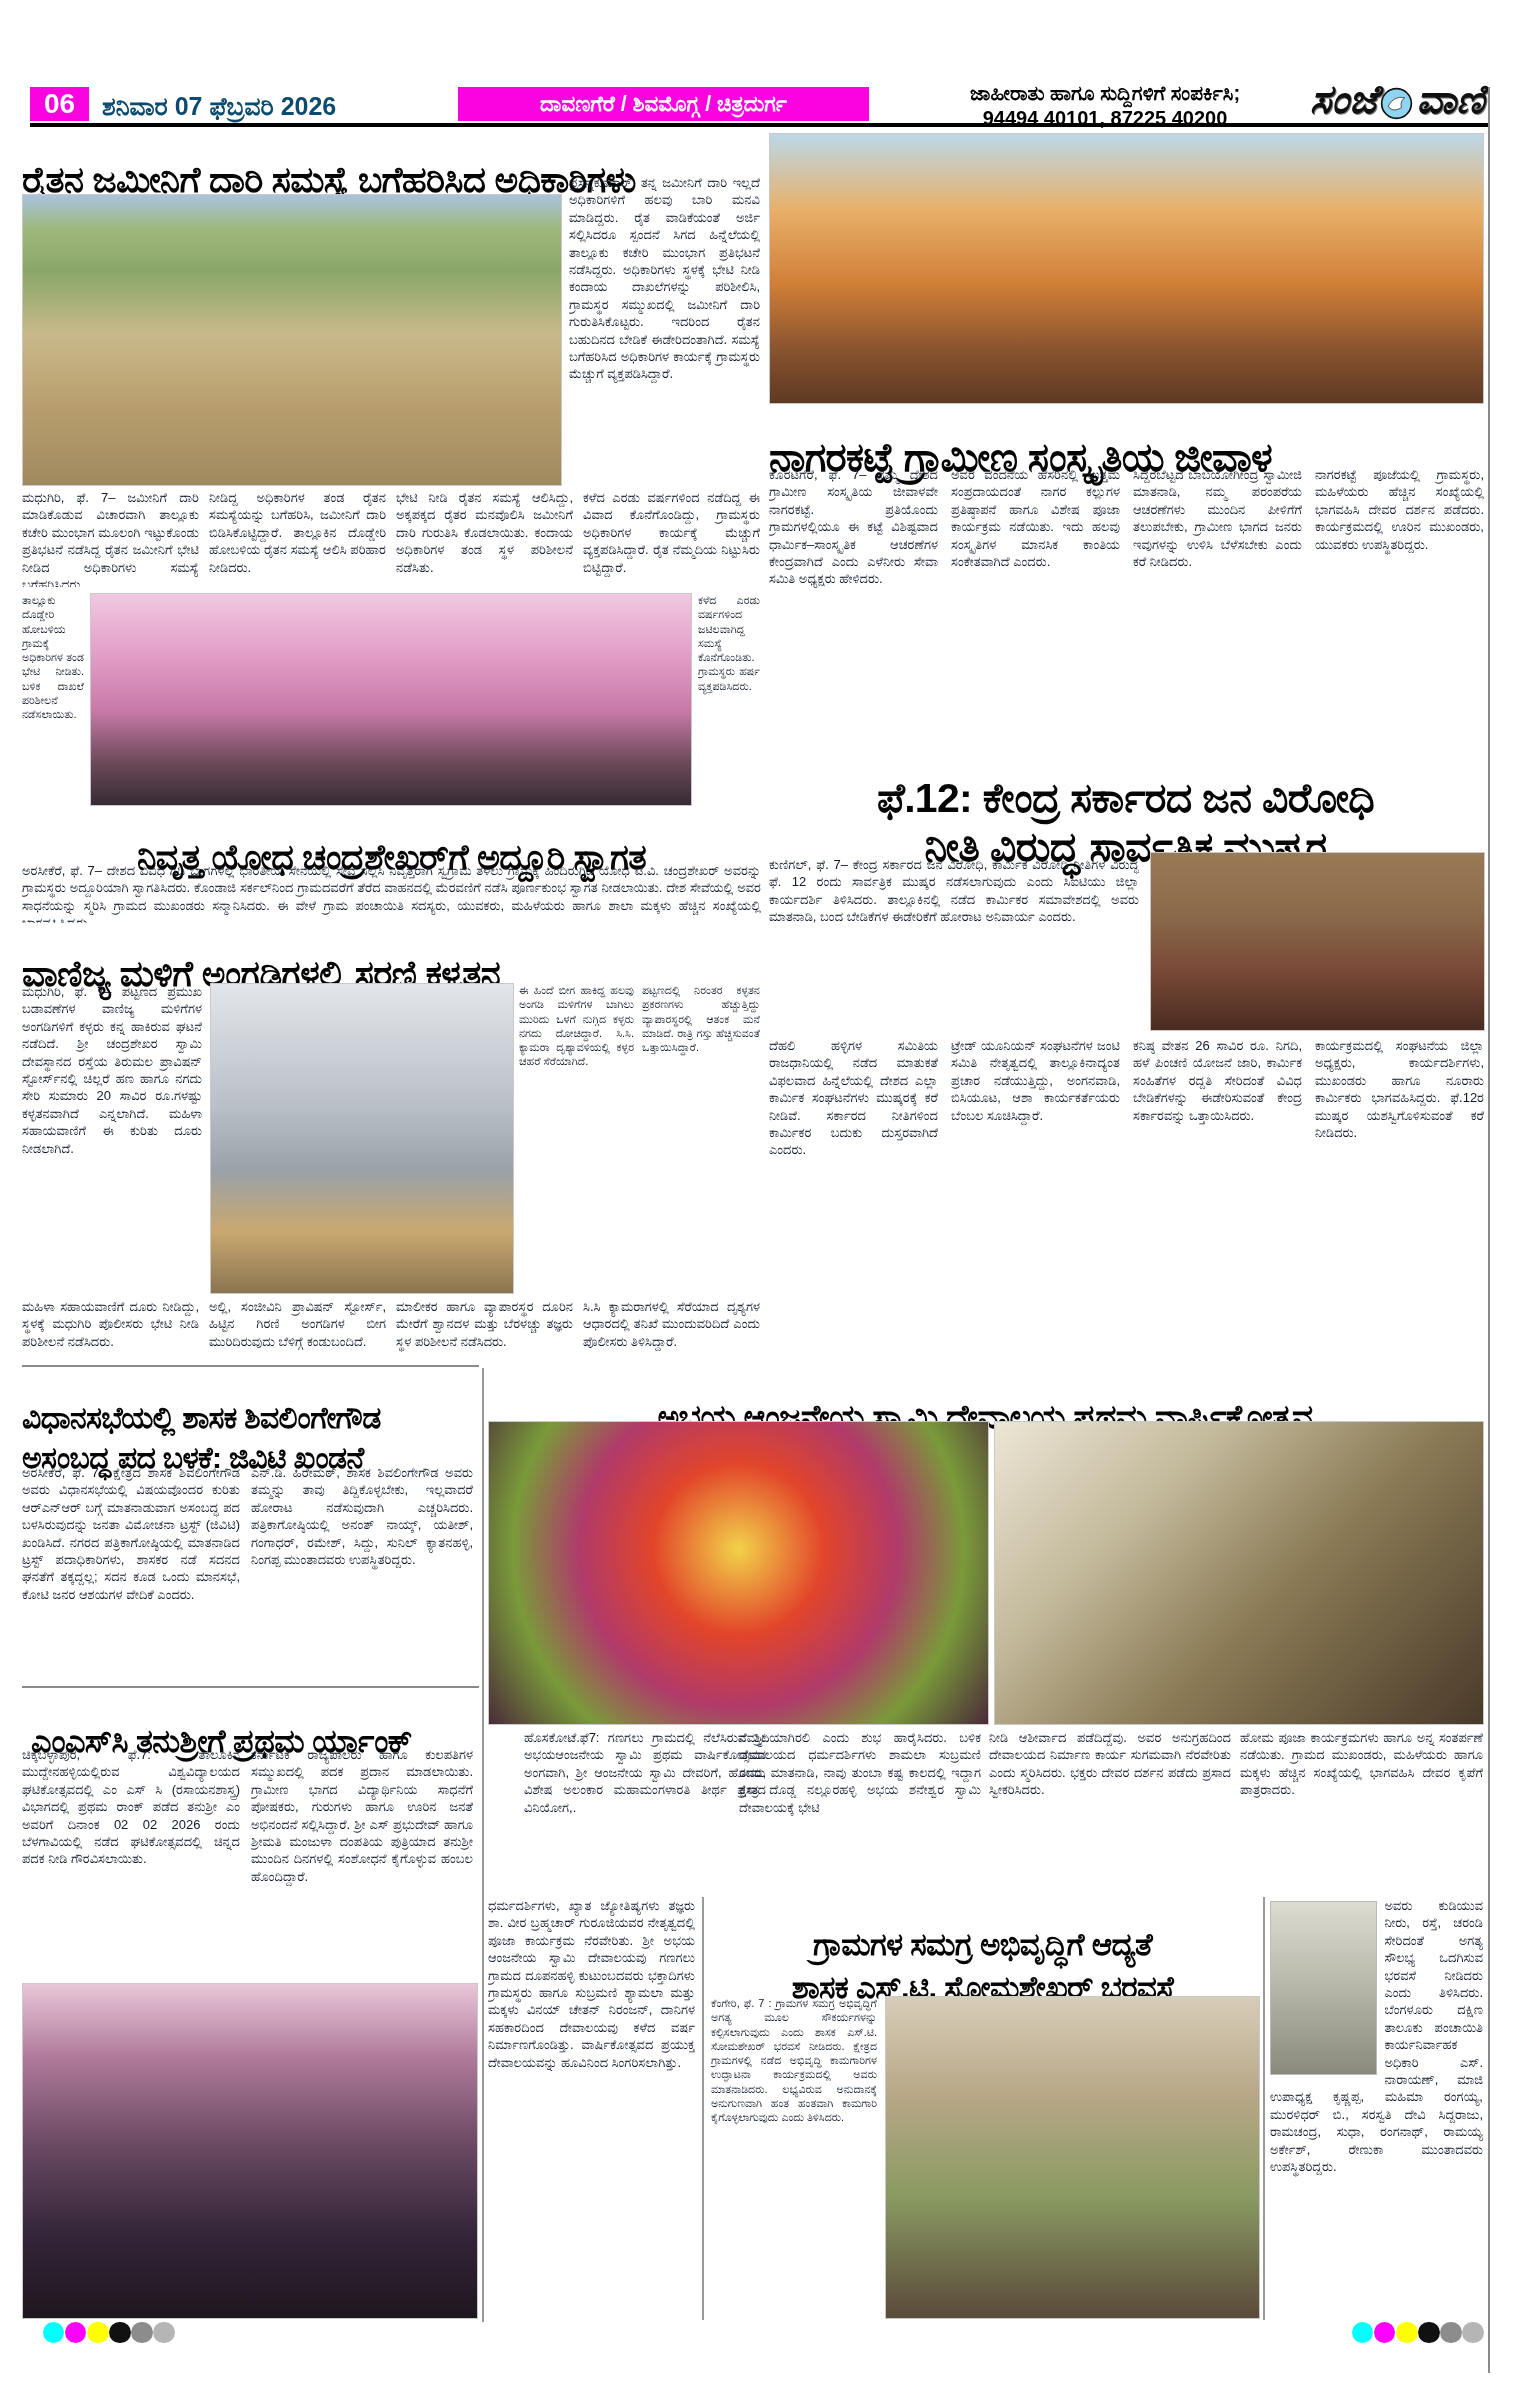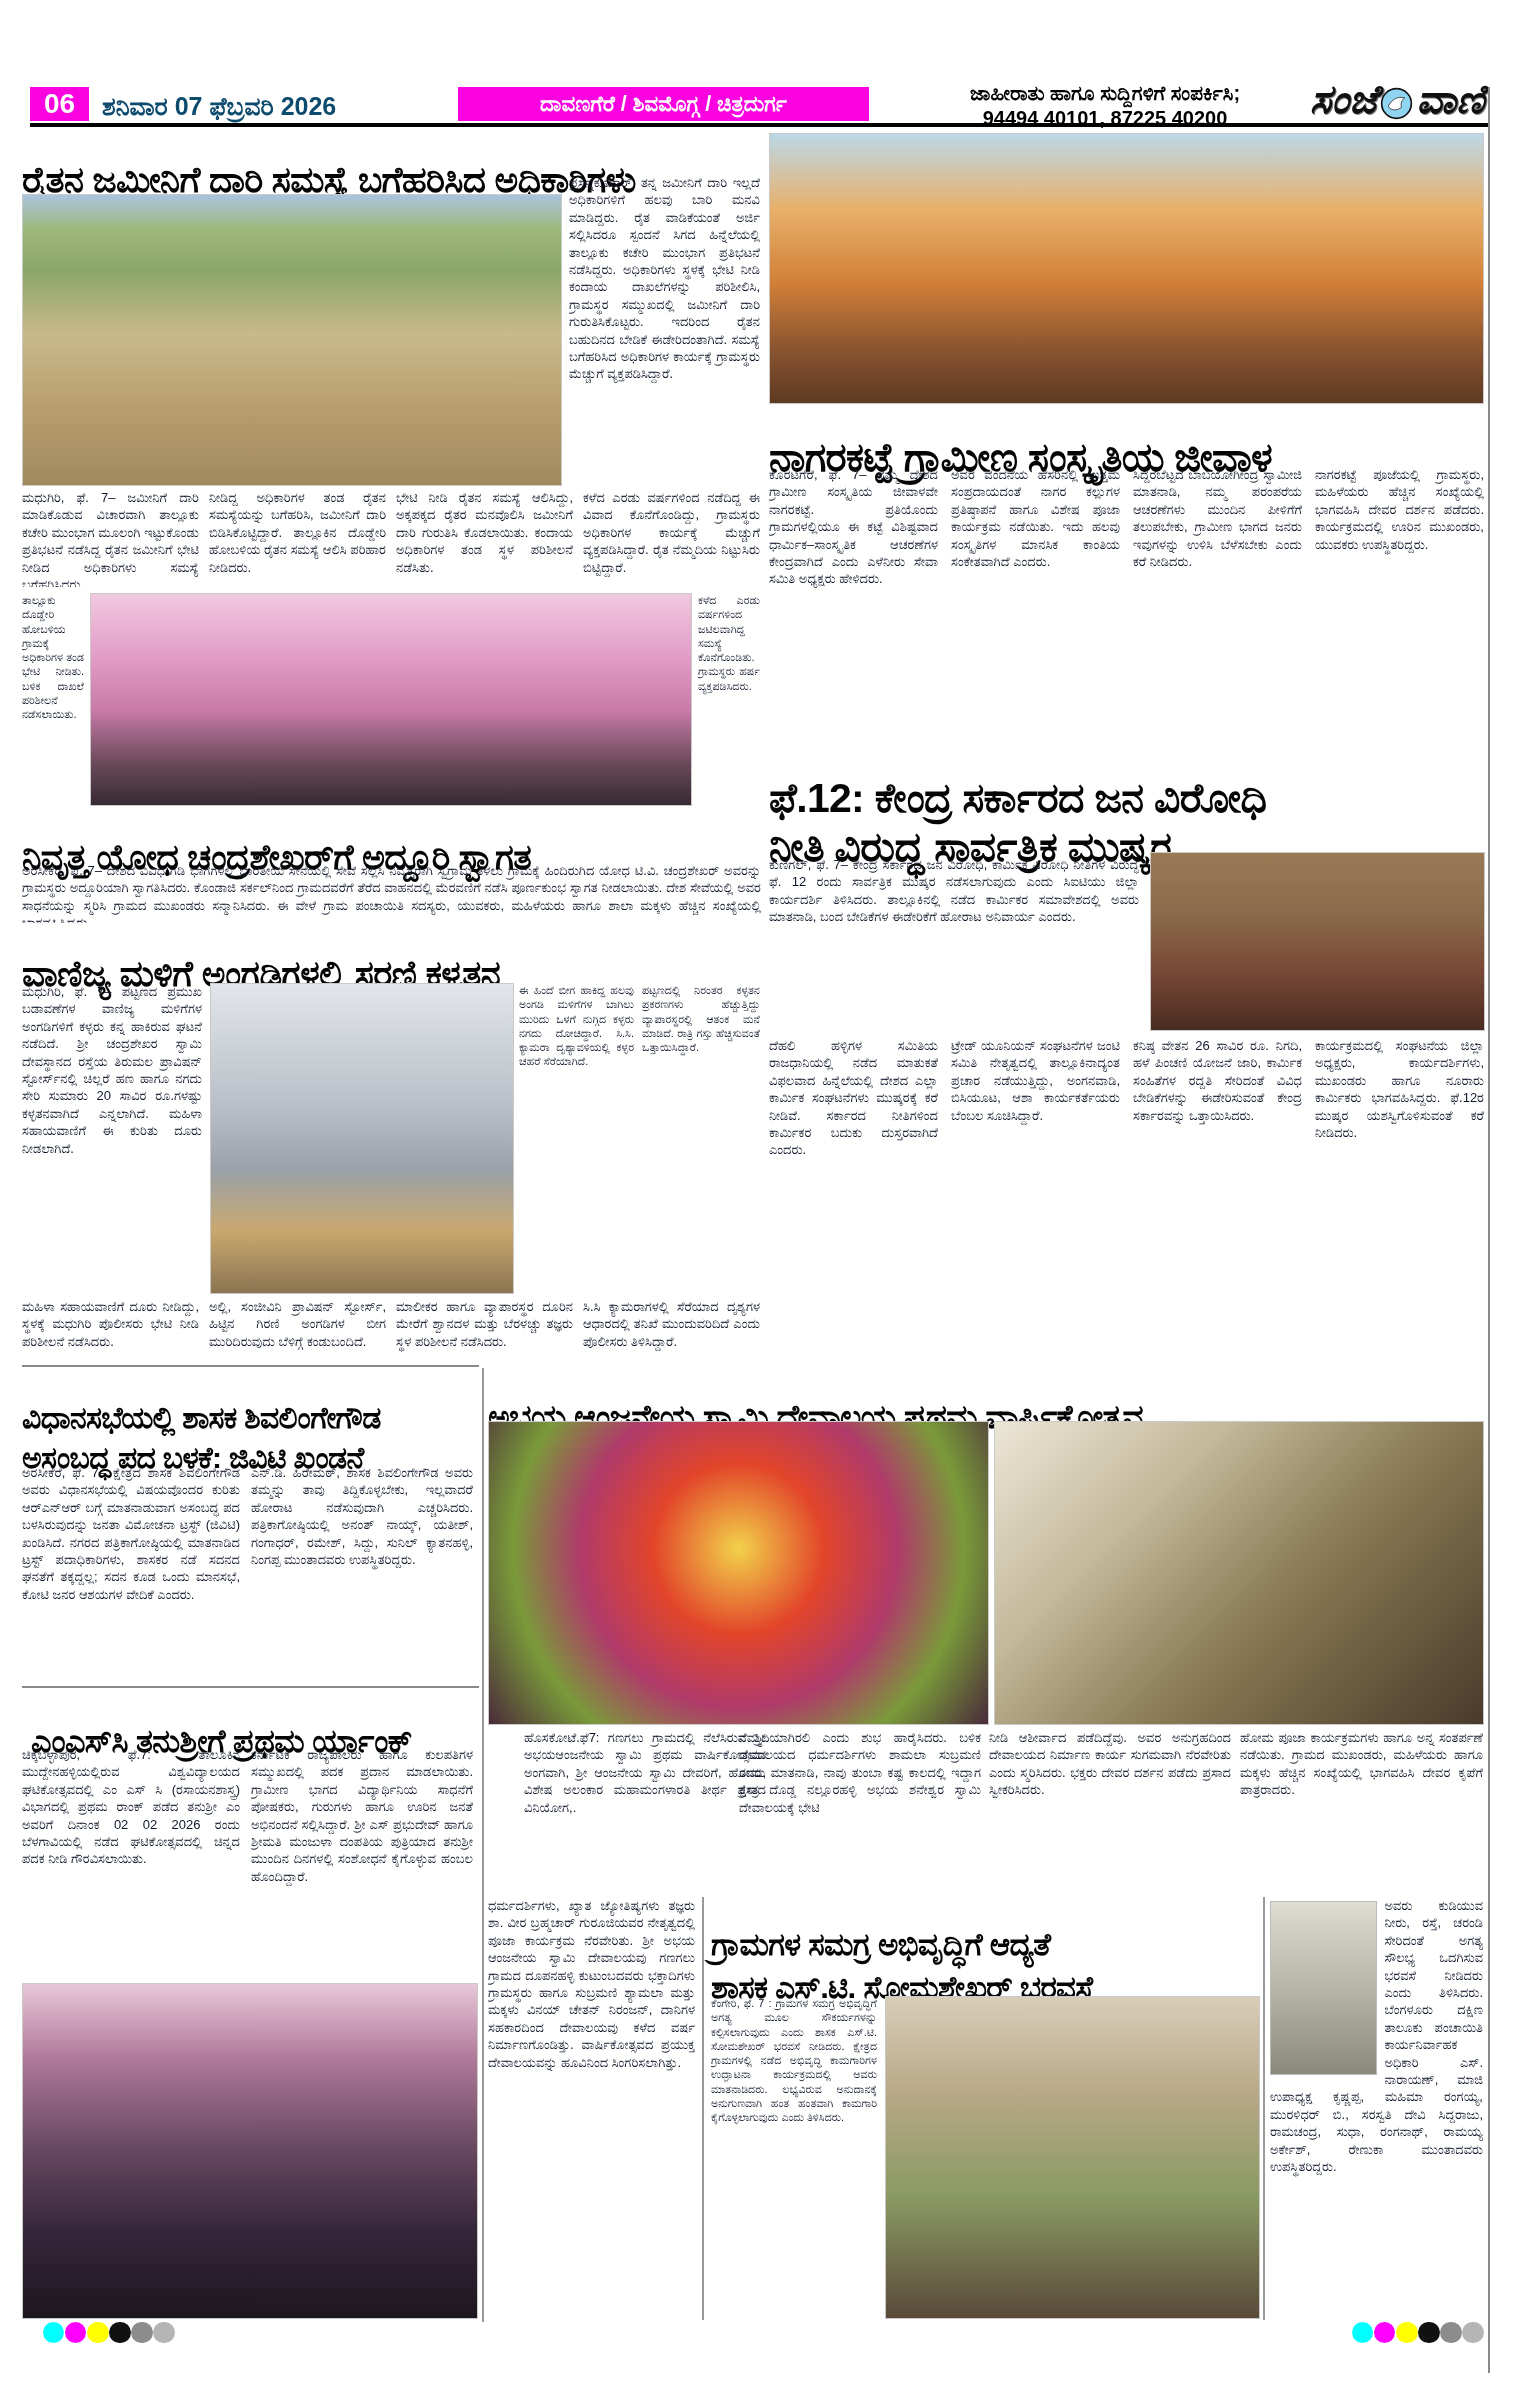--- a/index.html
+++ b/index.html
@@ -1,20 +1,20 @@
 <!DOCTYPE html>
 <html style="font-size:12px"><head>
 <meta charset="utf-8">
 <style>
   html,body{margin:0;padding:0;background:#e8e8e8;}
   .page{position:relative;width:1528px;height:2401px;background:#ffffff;
         font-family:"Liberation Sans",sans-serif;color:#111;overflow:hidden;}
   .abs{position:absolute;}
   .hl{font-weight:800;color:#050505;line-height:1.08;letter-spacing:-0.7px;margin-top:28px;}
-  .hl-center{text-align:left;}
+  .hl-center{text-align:center;}
   .bt{font-size:13px;line-height:1.34;text-align:justify;color:#0f172a;overflow:hidden;}
   .bt-sm{font-size:11px;line-height:1.3;}
   .photo{overflow:hidden;border:0.7px solid #c9c9c9;}
   .magenta-box{background:#fb02e0;color:#ffffff;font-weight:800;display:flex;align-items:center;justify-content:center;}
   .rule-h{background:#000;}
   .rule-thin{background:#8a8a8a;}
   .vrule{background:#9a9a9a;width:1.5px;}
   .dot{width:21.4px;height:21.4px;border-radius:50%;display:inline-block;margin-right:0.7px;vertical-align:top;}
   .masthead{font-weight:800;font-style:italic;font-size:40px;color:#101010;
             text-shadow:1.1px 1.1px 0 #777;display:flex;align-items:center;gap:3px;}

